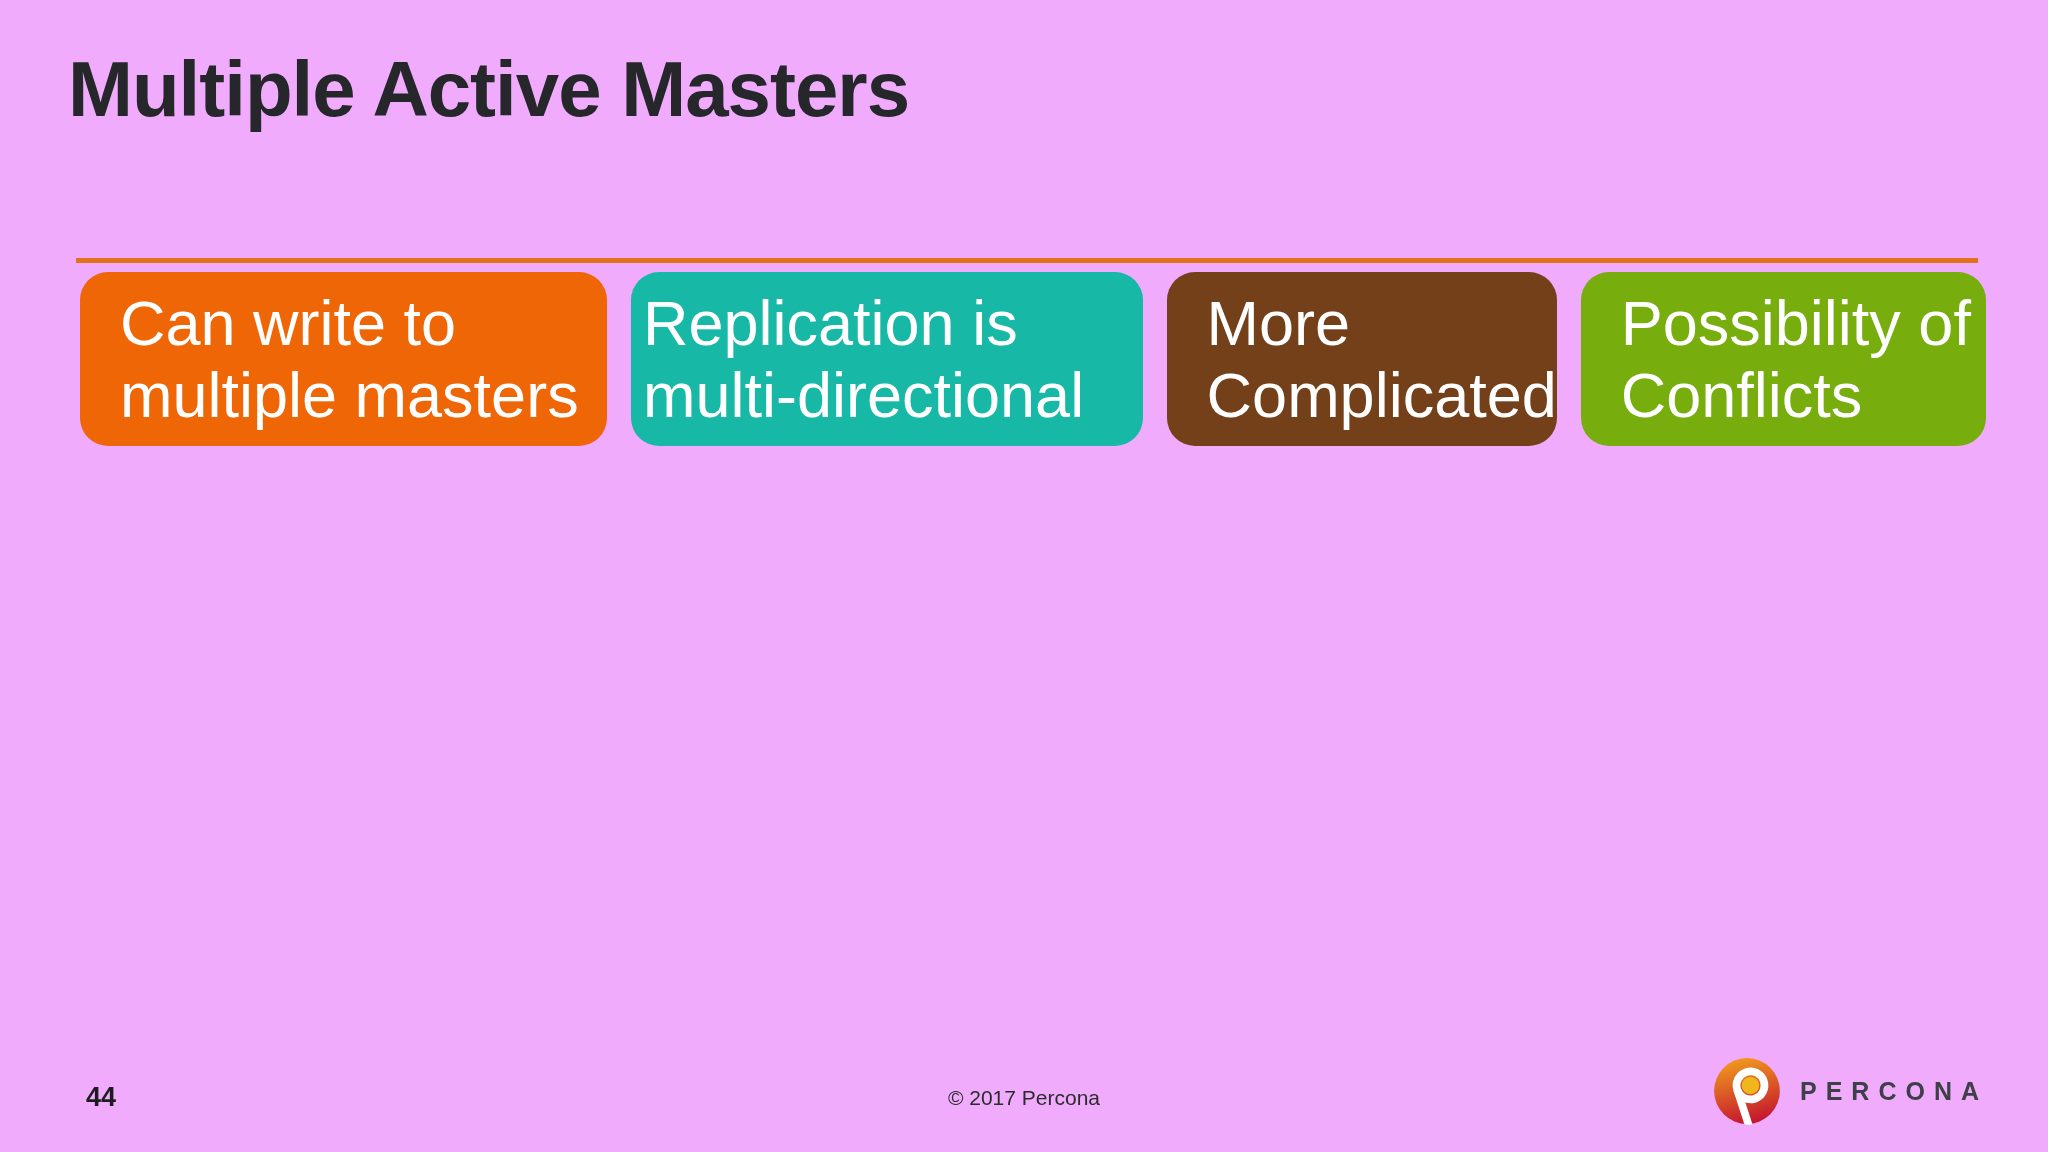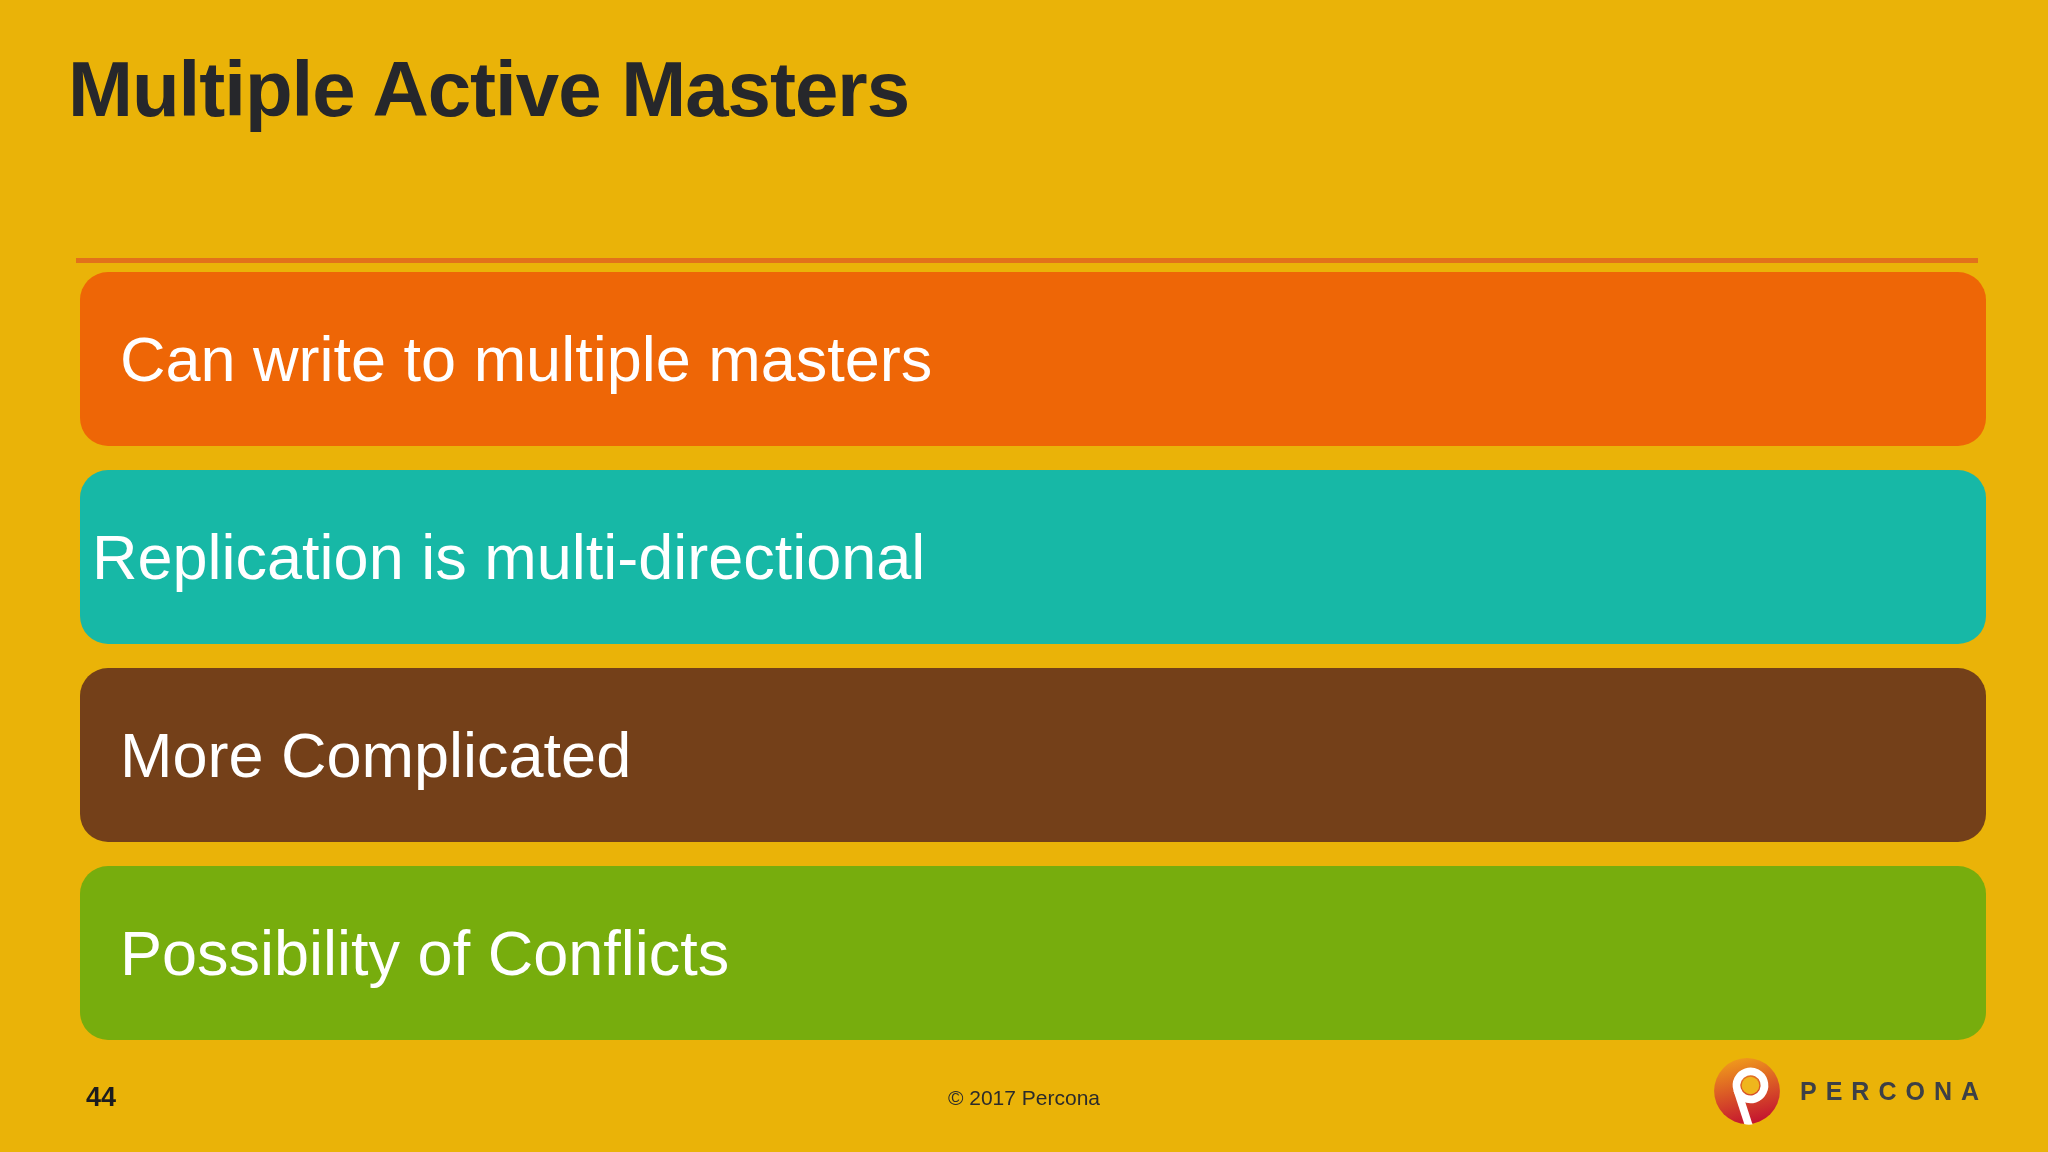--- a/index.html
+++ b/index.html
@@ -1,19 +1,19 @@
 <!DOCTYPE html>
 <html><head>
 <meta charset="utf-8">
 <style>
   html,body{margin:0;padding:0;background:#fff;}
   .slide{
     position:relative;
     width:2048px;height:1152px;
-    background:#eab308;
+    background:#f0abfc;
     font-family:"Liberation Sans", sans-serif;
     overflow:hidden;
   }
   .title{
     position:absolute;
     left:68px;top:44px;
     font-size:78px;
     font-weight:700;
     color:#26272b;
     letter-spacing:-1px;
@@ -21,21 +21,21 @@
   .divider{
     position:absolute;
     left:76px;top:258px;
     width:1902px;height:5px;
   }
   .bars{
     position:absolute;
     left:80px;top:272px;
     width:1906px;
     display:flex;
-    flex-direction:column;
+    flex-direction:row;
     gap:24px;
   }
   .bar{
     height:174px;
     border-radius:28px;
     display:flex;
     align-items:center;
     padding-left:40px;
     box-sizing:border-box;
     color:#ffffff;

